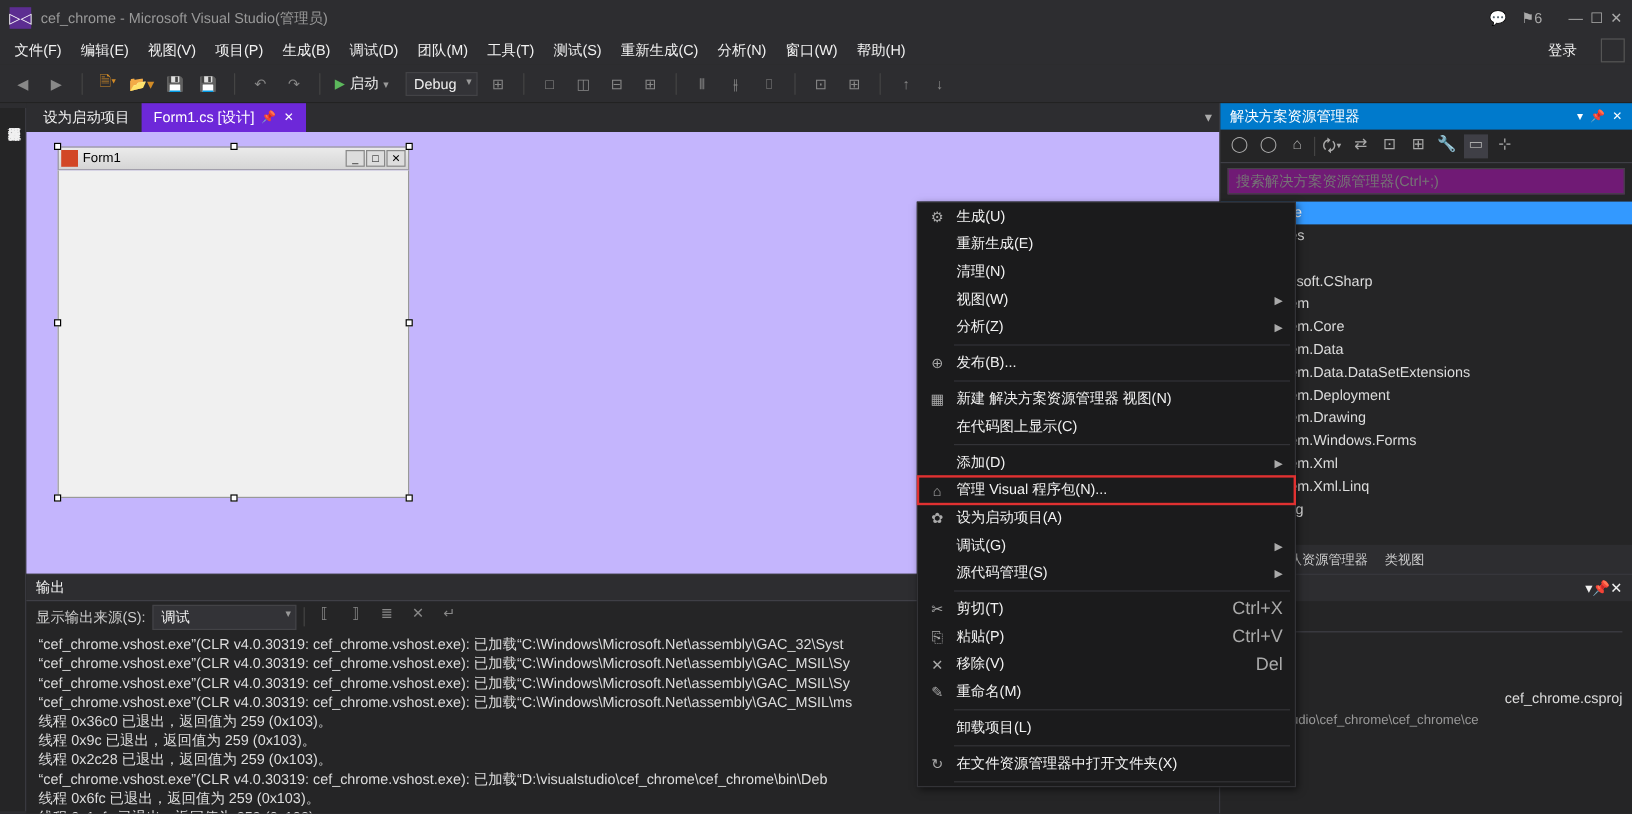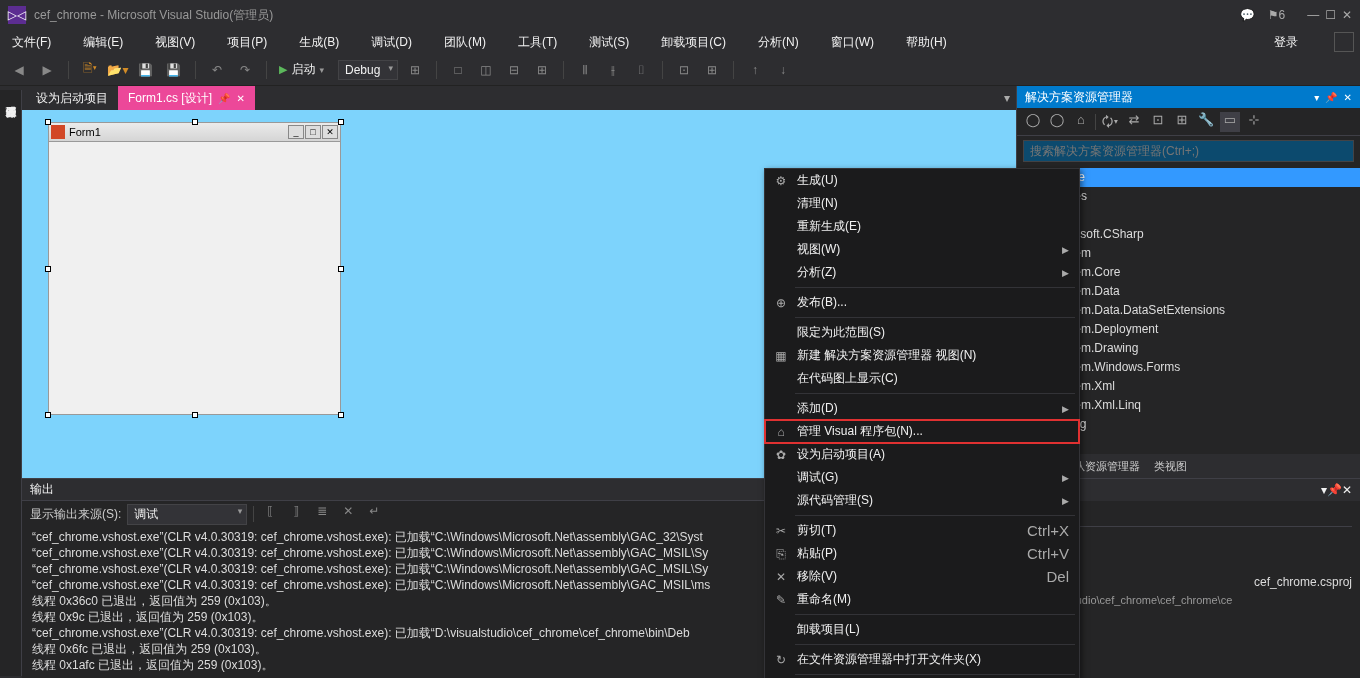--- a/index.html
+++ b/index.html
@@ -4,43 +4,43 @@
 <style>
 * { margin: 0; padding: 0; box-sizing: border-box; font-family: "Microsoft YaHei", "SimSun", sans-serif; font-size: 12px; }
 body { background: #2d2d30; color: #f1f1f1; width: 1360px; height: 678px; overflow: hidden; position: relative; }
 .title-bar { height: 30px; background: #2d2d30; display: flex; align-items: center; padding: 0 8px; color: #999; }
 .title-bar .vs-logo { width: 18px; height: 18px; background: #5c2d91; margin-right: 8px; display: flex; align-items: center; justify-content: center; color: #fff; }
 .title-bar .title { flex: 1; }
 .title-bar .right-items { display: flex; align-items: center; gap: 12px; color: #aaa; }
 .title-bar .search-box { background: #333; border: 1px solid #3f3f46; padding: 2px 6px; width: 180px; color: #888; position: relative; }
 .title-bar .search-box .mag { position: absolute; right: 4px; top: 2px; }
 .title-bar .win-controls { display: flex; gap: 6px; margin-left: 10px; font-size: 14px; }
-.menu-bar { height: 24px; background: #2d2d30; display: flex; align-items: center; padding: 0 6px; gap: 20px; }
+.menu-bar { height: 24px; background: #2d2d30; display: flex; align-items: center; padding: 0 6px; gap: 4px; }
 .menu-bar .menu-item { padding: 2px 6px; color: #f1f1f1; cursor: pointer; }
 .menu-bar .spacer { flex: 1; }
 .menu-bar .login { color: #f1f1f1; padding: 2px 8px; }
 .menu-bar .avatar { width: 20px; height: 20px; border: 1px solid #555; margin-left: 8px; }
 .toolbar { height: 32px; background: #2d2d30; border-bottom: 1px solid #222; display: flex; align-items: center; padding: 0 8px; gap: 6px; }
 .toolbar .tb-btn { width: 22px; height: 22px; display: flex; align-items: center; justify-content: center; color: #888; }
 .toolbar .sep { width: 1px; height: 18px; background: #444; margin: 0 4px; }
 .toolbar .start-btn { display: flex; align-items: center; gap: 4px; padding: 2px 8px 2px 2px; color: #f1f1f1; }
 .toolbar .start-btn .play { color: #5cb85c; font-size: 11px; }
 .toolbar .combo { background: #333337; border: 1px solid #434346; padding: 2px 16px 2px 6px; color: #f1f1f1; min-width: 60px; position: relative; }
 .toolbar .combo::after { content: "▾"; position: absolute; right: 4px; color: #999; font-size: 9px; }
 .main-area { display: flex; height: calc(100% - 86px); }
 .side-tabs { width: 22px; background: #2d2d30; writing-mode: vertical-rl; text-orientation: mixed; display: flex; flex-direction: column; padding-top: 4px; }
 .side-tabs .st { padding: 8px 3px; color: #f1f1f1; background: #252526; margin-bottom: 2px; border-right: 1px solid #3f3f46; font-size: 11px; }
 .center { flex: 1; display: flex; flex-direction: column; min-width: 0; }
 .doc-tabs { height: 24px; background: #2d2d30; display: flex; align-items: center; padding-left: 4px; }
 .doc-tabs .tab { padding: 4px 10px; color: #f1f1f1; display: flex; align-items: center; gap: 6px; }
-.doc-tabs .tab.active { background: #ec4899; color: #fff; }
+.doc-tabs .tab.active { background: #6d28d9; color: #fff; }
 .doc-tabs .tab .close { font-size: 10px; }
 .doc-tabs .spacer { flex: 1; }
 .doc-tabs .dd { padding: 0 6px; color: #aaa; }
-.designer { flex: 1; background: #7dd3fc; position: relative; overflow: hidden; }
+.designer { flex: 1; background: #c4b5fd; position: relative; overflow: hidden; }
 .form-window { position: absolute; left: 26px; top: 12px; width: 293px; height: 293px; }
 .form-titlebar { height: 20px; background: linear-gradient(#ebebeb, #d5d5d5); display: flex; align-items: center; padding: 0 2px; border: 1px solid #999; }
 .form-titlebar .icon { width: 14px; height: 14px; background: #d24726; margin-right: 4px; }
 .form-titlebar .text { flex: 1; color: #000; font-size: 11px; }
 .form-titlebar .btns { display: flex; }
 .form-titlebar .btns span { width: 16px; height: 14px; border: 1px solid #888; background: #ddd; margin-left: 1px; font-size: 9px; text-align: center; color: #000; line-height: 12px; }
 .form-body { height: calc(100% - 20px); background: #f0f0f0; border: 1px solid #999; border-top: none; }
 .handle { width: 6px; height: 6px; background: #fff; border: 1px solid #000; position: absolute; }
 .output-panel { height: 200px; background: #252526; border-top: 1px solid #3f3f46; display: flex; flex-direction: column; }
 .output-header { height: 22px; background: #2d2d30; color: #f1f1f1; padding: 3px 8px; border-bottom: 1px solid #3f3f46; display: flex; align-items: center; }
@@ -53,21 +53,21 @@
 .output-text { flex: 1; overflow: hidden; padding: 2px 10px; font-family: Consolas, monospace; font-size: 12px; line-height: 16px; color: #dcdcdc; }
 .output-text .line { white-space: nowrap; }
 .right-dock { width: 344px; background: #252526; display: flex; flex-direction: column; border-left: 1px solid #3f3f46; }
 .panel-title { height: 22px; background: #007acc; color: #fff; padding: 3px 8px; display: flex; align-items: center; }
 .panel-title .spacer { flex: 1; }
 .panel-title .pin { font-size: 10px; margin-left: 6px; color: #fff; }
 .sol-toolbar { height: 28px; display: flex; align-items: center; padding: 0 6px; gap: 4px; border-bottom: 1px solid #3f3f46; }
 .sol-toolbar .tb { width: 20px; height: 20px; color: #aaa; text-align: center; font-size: 13px; }
 .sol-toolbar .pressed { background: #3f3f46; }
 .sol-search { padding: 4px 6px; }
-.sol-search input { width: 100%; background: #0c4a6e; border: 1px solid #434346; padding: 3px 6px; color: #aaa; }
+.sol-search input { width: 100%; background: #701a75; border: 1px solid #434346; padding: 3px 6px; color: #aaa; }
 .sol-tree { flex: 1; overflow: hidden; padding: 2px 0; position: relative; }
 .sol-tree .node { padding: 1px 4px 1px 34px; color: #dcdcdc; white-space: nowrap; line-height: 17px; }
 .sol-tree .node.sel { background: #3399ff; color: #fff; }
 .right-tabs { height: 24px; background: #2d2d30; display: flex; align-items: center; padding: 0 4px; gap: 2px; }
 .right-tabs .rt { padding: 3px 6px; color: #ccc; font-size: 11px; }
 .right-tabs .rt.active { background: #007acc; color: #fff; }
 .props-panel { background: #252526; border-top: 1px solid #3f3f46; }
 .props-title { height: 22px; background: #2d2d30; color: #f1f1f1; padding: 3px 8px; display: flex; align-items: center; }
 .props-title .spacer { flex: 1; }
 .props-body { padding: 4px 8px; }
@@ -101,21 +101,21 @@
 <div class="menu-bar">
   <span class="menu-item">文件(F)</span>
   <span class="menu-item">编辑(E)</span>
   <span class="menu-item">视图(V)</span>
   <span class="menu-item">项目(P)</span>
   <span class="menu-item">生成(B)</span>
   <span class="menu-item">调试(D)</span>
   <span class="menu-item">团队(M)</span>
   <span class="menu-item">工具(T)</span>
   <span class="menu-item">测试(S)</span>
-  <span class="menu-item">卸载项目(C)</span>
+  <span class="menu-item">重新生成(C)</span>
   <span class="menu-item">分析(N)</span>
   <span class="menu-item">窗口(W)</span>
   <span class="menu-item">帮助(H)</span>
   <span class="spacer"></span>
   <span class="login">登录</span>
   <span class="avatar"></span>
 </div>
 
 <div class="toolbar">
   <span class="tb-btn">◀</span>
@@ -214,20 +214,21 @@
         <span class="tb-btn">✕</span>
         <span class="tb-btn">↵</span>
       </div>
       <div class="output-text" id="output-lines">
           <div class="line">“cef_chrome.vshost.exe”(CLR v4.0.30319: cef_chrome.vshost.exe): 已加载“C:\Windows\Microsoft.Net\assembly\GAC_32\Syst</div>
           <div class="line">“cef_chrome.vshost.exe”(CLR v4.0.30319: cef_chrome.vshost.exe): 已加载“C:\Windows\Microsoft.Net\assembly\GAC_MSIL\Sy</div>
           <div class="line">“cef_chrome.vshost.exe”(CLR v4.0.30319: cef_chrome.vshost.exe): 已加载“C:\Windows\Microsoft.Net\assembly\GAC_MSIL\Sy</div>
           <div class="line">“cef_chrome.vshost.exe”(CLR v4.0.30319: cef_chrome.vshost.exe): 已加载“C:\Windows\Microsoft.Net\assembly\GAC_MSIL\ms</div>
           <div class="line">线程 0x36c0 已退出，返回值为 259 (0x103)。</div>
           <div class="line">线程 0x9c 已退出，返回值为 259 (0x103)。</div>
+          <div class="line">线程 0x2c28 已退出，返回值为 259 (0x103)。</div>
           <div class="line">“cef_chrome.vshost.exe”(CLR v4.0.30319: cef_chrome.vshost.exe): 已加载“D:\visualstudio\cef_chrome\cef_chrome\bin\Deb</div>
           <div class="line">线程 0x6fc 已退出，返回值为 259 (0x103)。</div>
           <div class="line">线程 0x1afc 已退出，返回值为 259 (0x103)。</div>
         </div>
     </div>
   </div>
 
   <div class="right-dock">
     <div class="panel-title">
       <span>解决方案资源管理器</span>
@@ -291,42 +292,39 @@
     </div>
   </div>
 </div>
 
 <div class="context-menu" id="ctx-menu">
     <div class="cm-item">
       <span class="icon">⚙</span>
       <span>生成(U)</span>
     </div>
     <div class="cm-item">
+      <span>重新生成(E)</span>
+    </div>
+    <div class="cm-item">
       <span>清理(N)</span>
-    </div>
-    <div class="cm-item">
-      <span>重新生成(E)</span>
     </div>
     <div class="cm-item">
       <span>视图(W)</span>
       <span class="arrow">▶</span>
     </div>
     <div class="cm-item">
       <span>分析(Z)</span>
       <span class="arrow">▶</span>
     </div>
     <div class="cm-sep"></div>
     <div class="cm-item">
       <span class="icon">⊕</span>
       <span>发布(B)...</span>
     </div>
     <div class="cm-sep"></div>
-    <div class="cm-item">
-      <span>限定为此范围(S)</span>
-    </div>
     <div class="cm-item">
       <span class="icon">▦</span>
       <span>新建 解决方案资源管理器 视图(N)</span>
     </div>
     <div class="cm-item">
       <span>在代码图上显示(C)</span>
     </div>
     <div class="cm-sep"></div>
     <div class="cm-item">
       <span>添加(D)</span>

